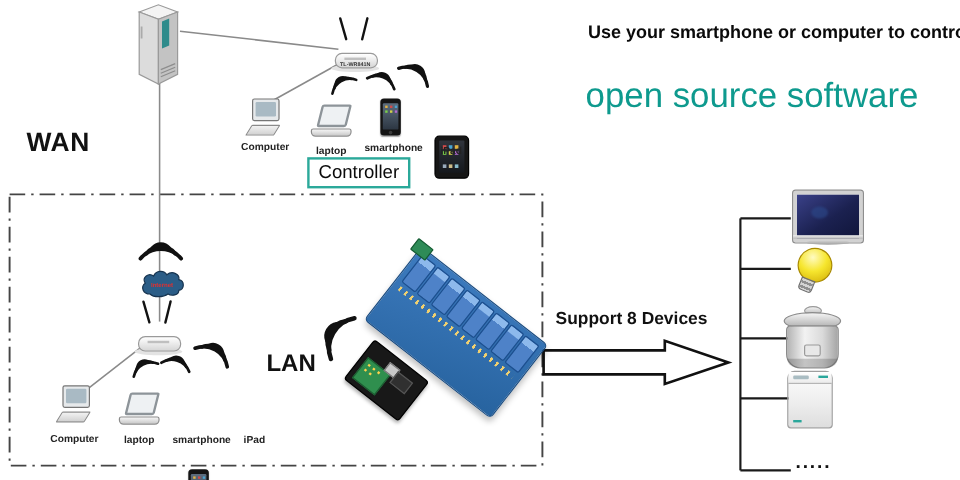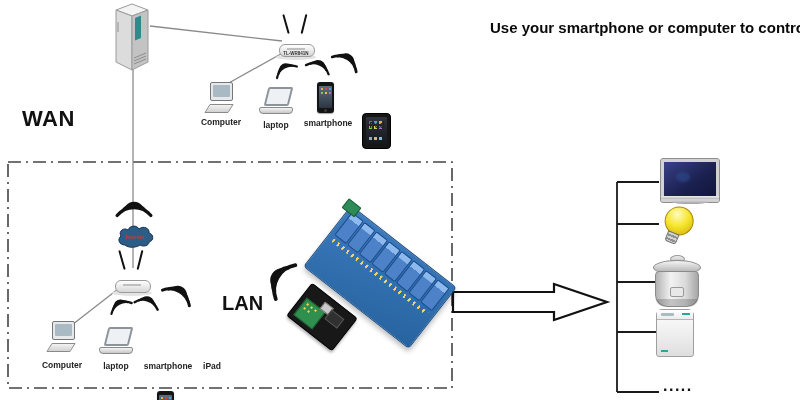--- a/index.html
+++ b/index.html
@@ -138,20 +138,21 @@
     <use href="#wifi" transform="translate(322,58) rotate(22) scale(0.9)"></use>
     <use href="#wifi" transform="translate(352,52) rotate(32) scale(1.05)"></use>
     <use href="#wifi" transform="translate(134,198) scale(1.25)"></use>
     <use href="#wifi" transform="translate(116,298) rotate(-28) scale(0.85)"></use>
     <use href="#wifi" transform="translate(150,294) rotate(18) scale(0.9)"></use>
     <use href="#wifi" transform="translate(184,284) rotate(30) scale(1.15)"></use>
     <use href="#wifi" transform="translate(268,272) rotate(-60) scale(1.45)"></use>
   </svg>
 
   <div class="hline" style="top:19px">Use your smartphone or computer to control</div>
+  <div class="tagline">open source software</div>
 
   <div class="wan-label">WAN</div>
 
   <svg class="abs" style="left:106px;top:2px" width="50" height="70" viewBox="0 0 50 70">
     <polygon points="10,8 26,2 42,8 26,14" fill="#f4f4f4" stroke="#9a9a9a" stroke-width="1"></polygon>
     <polygon points="10,8 26,14 26,68 10,60" fill="#dcdcdc" stroke="#9a9a9a" stroke-width="1"></polygon>
     <polygon points="26,14 42,8 42,60 26,68" fill="#c3c3c3" stroke="#9a9a9a" stroke-width="1"></polygon>
     <polygon points="29,16 35,13.5 35,36 29,38.5" fill="#2e8b8b"></polygon>
     <g stroke="#8d8d8d" stroke-width="1">
       <line x1="28" y1="56" x2="40" y2="51"></line>
@@ -181,20 +182,21 @@
     <div class="apps"></div>
   </div>
   <div class="abs tablet" style="left:362px;top:82px">
     <div class="apps"></div>
   </div>
   <div class="lbl" style="left:196px;top:118px;width:50px">Computer</div>
   <div class="lbl" style="left:254px;top:121px;width:44px">laptop</div>
   <div class="lbl" style="left:302px;top:119px;width:52px">smartphone</div>
   <div class="lbl" style="left:361px;top:121px;width:30px">iPad</div>
 
+  <div class="controller">Controller</div>
 
   <div class="lan-label">LAN</div>
 
   <svg class="abs" style="left:116px;top:224px" width="38" height="28" viewBox="0 0 38 28">
     <path d="M9 21 C3 21 1 15 5 12 C2 7 8 3 12 6 C14 1 21 1 23 5 C28 1 34 5 33 9 C38 10 38 17 33 18 C33 22 27 23 24 21 C20 24 12 24 9 21 Z" fill="#2b5d87" stroke="#16334f" stroke-width="1"></path>
     <text x="19" y="15" text-anchor="middle" font-size="5" fill="#e03030" font-weight="bold">Internet</text>
   </svg>
 
   <div class="abs router" style="left:112px;top:248px">
     <div class="ant1"></div>
@@ -235,20 +237,21 @@
       </div>
       <div class="pinrow"></div>
     </div>
     <div class="module">
       <div class="mgreen"></div>
       <div class="usb"></div>
       <div class="chip"></div>
     </div>
   </div>
 
+  <div class="support">Support 8 Devices</div>
 
   <div class="abs tv"></div>
   <div class="abs tv-strip"></div>
   <div class="abs tv-base"></div>
 
   <div class="abs bulb">
     <div class="glass"></div>
     <div class="bcap"></div>
   </div>
 

